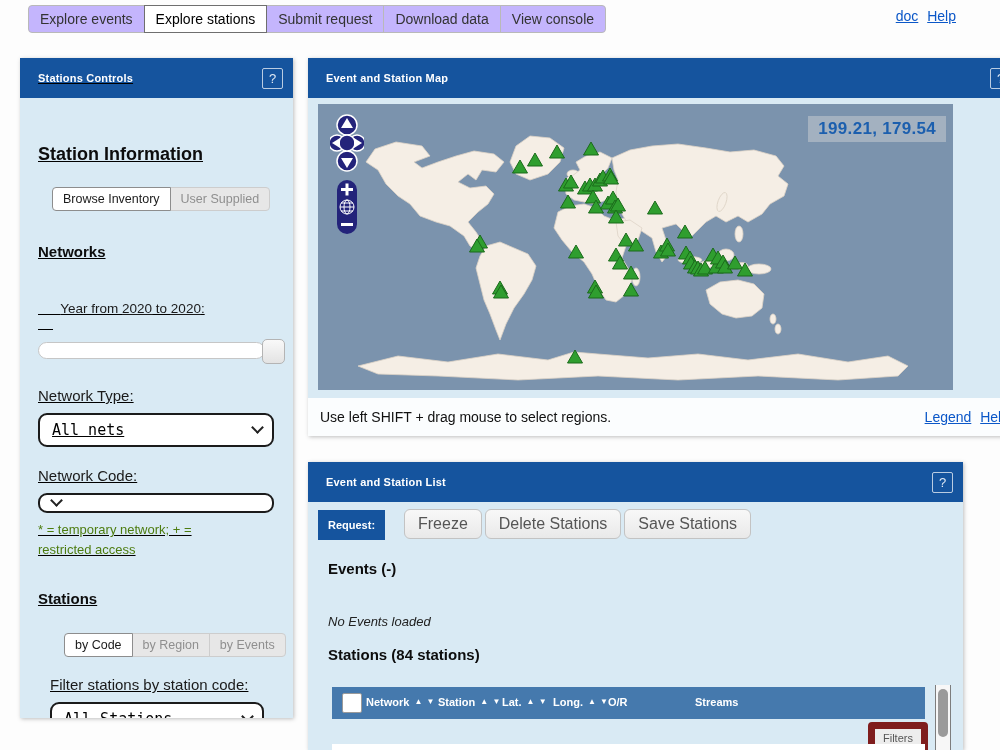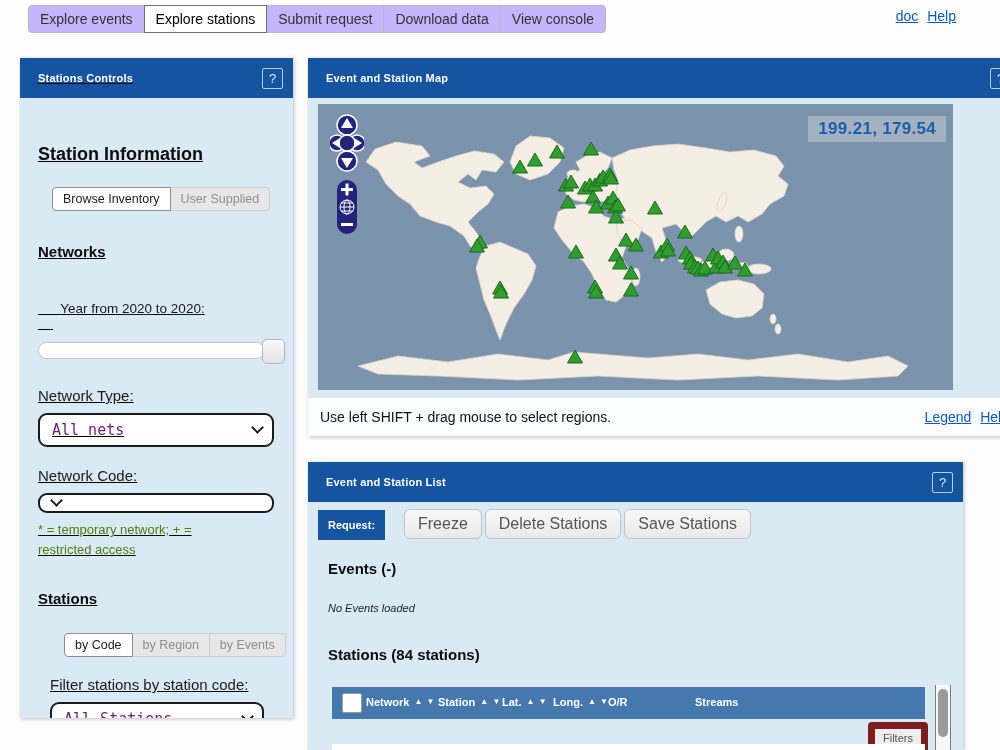--- a/index.html
+++ b/index.html
@@ -42,21 +42,21 @@
   .year-line { margin-top: 26px; font-size: 13.5px; color: #1a1a1a; white-space: pre; }
   .year-line a { color: #1a1a1a; text-decoration: underline; cursor: pointer; }
 
   .slider { margin-top: 11px; width: 227px; height: 17px; background: #fff; border: 1px solid #c6c6c6;
     border-radius: 10px; position: relative; }
   .slider-handle { position: absolute; right: -21px; top: -4px; width: 23px; height: 25px;
     background: linear-gradient(#f9f9f9, #e3e3e3); border: 1px solid #b4b4b4; border-radius: 5px; cursor: pointer; }
 
   .select { margin-top: 9px; width: 236px; background: #fff; border: 2px solid #1b1b1b; border-radius: 9px;
     padding: 6px 10px 6px 12px; display: flex; align-items: center; justify-content: space-between;
-    font-family: "DejaVu Sans Mono", monospace; font-size: 15px; color: #701a75; cursor: pointer; white-space: pre; }
+    font-family: "DejaVu Sans Mono", monospace; font-size: 15px; color: #000000; cursor: pointer; white-space: pre; }
   .chev { width: 9px; height: 9px; border-right: 2px solid #222; border-bottom: 2px solid #222;
     transform: rotate(45deg); margin-top: -5px; flex: 0 0 auto; }
   .note { margin-top: 7px; font-size: 13px; color: #4d7c0f; line-height: 1.55; }
 
   
   .panel.map-panel { left: 308px; top: 58px; width: 713px; }
   .map-body { padding: 6px 10px 8px; }
   .map { position: relative; width: 635px; height: 286px; background: #7b93ad; overflow: hidden; }
   .map svg.world { position: absolute; left: 0; top: 0; }
   .map svg.markers { position: absolute; left: 0; top: 0; }
@@ -70,21 +70,21 @@
 
   
   .panel.list-panel { left: 308px; top: 462px; width: 655px; height: 288px; overflow: hidden; }
   .list-body { position: relative; height: 248px; }
   .request-btn { position: absolute; left: 10px; top: 8px; background: #15549e; color: #fff;
     font-size: 11px; font-weight: bold; padding: 9px 10px; cursor: pointer; }
   .action-row { position: absolute; left: 96px; top: 7px; display: flex; gap: 3px; }
   .abtn { font-size: 16px; color: #555; background: linear-gradient(#f8f8f8, #e9e9e9);
     border: 1px solid #c3c3c3; border-radius: 6px; padding: 5px 13px; cursor: pointer; white-space: nowrap; }
   .events-h { position: absolute; left: 20px; top: 58px; font-size: 15px; font-weight: bold; color: #0d0d0d; }
-  .events-empty { position: absolute; left: 20px; top: 100px; font-size: 11px; font-style: italic; color: #222; }
+  .events-empty { position: absolute; left: 20px; top: 112px; font-size: 13px; font-style: italic; color: #222; }
   .stations-h { position: absolute; left: 20px; top: 144px; font-size: 15px; font-weight: bold; color: #0d0d0d; }
 
   .thead { position: absolute; left: 24px; top: 185px; width: 593px; height: 32px; background: #4579ad;
     color: #fff; font-size: 11px; font-weight: bold; }
   .thead .cbx { position: absolute; left: 10px; top: 6px; }
   .cbx { width: 20px; height: 20px; background: #fff; border: 1px solid #9a9a9a; border-radius: 2px; cursor: pointer; }
   .col { position: absolute; top: 9px; white-space: nowrap; }
   .sort { font-size: 8px; letter-spacing: 1px; vertical-align: 2px; margin-left: 5px; cursor: pointer; }
 
   .filters-btn { position: absolute; left: 560px; top: 220px; font-size: 11px; color: #555;

